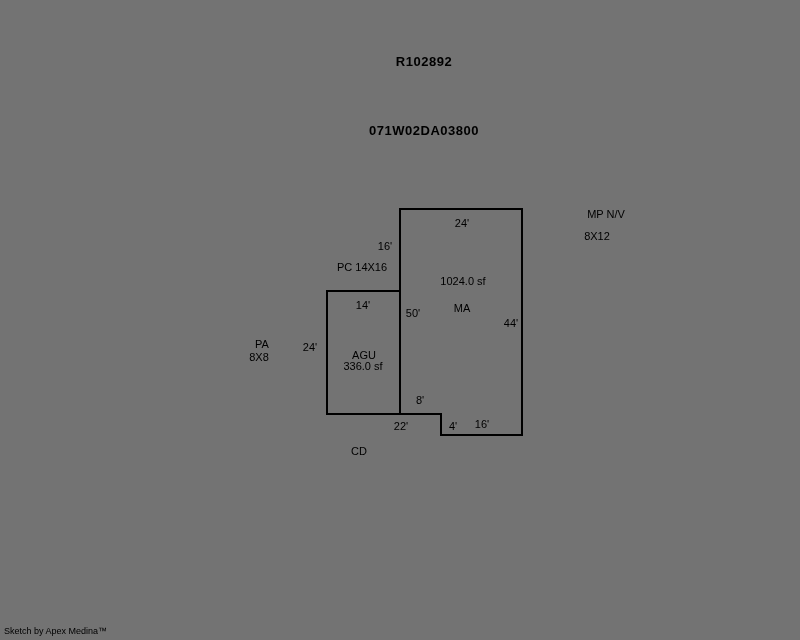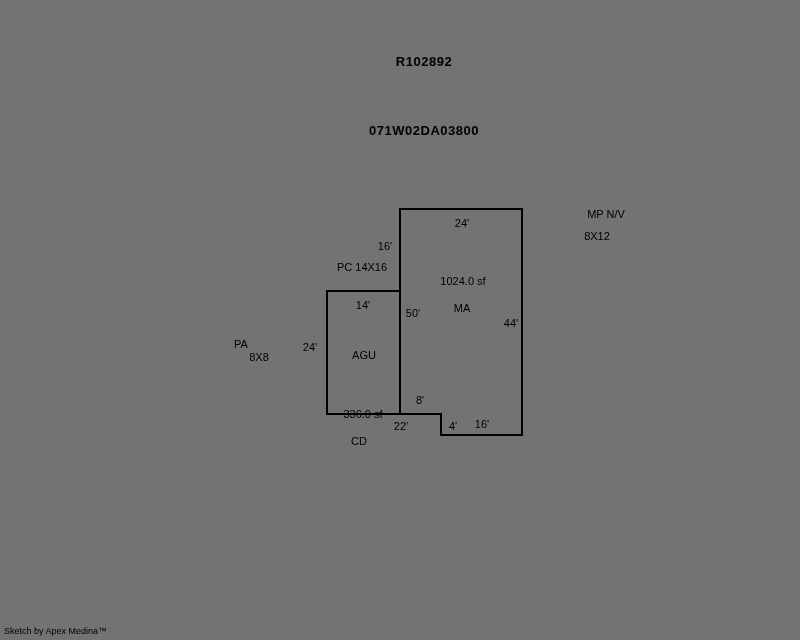--- a/index.html
+++ b/index.html
@@ -70,22 +70,22 @@
   <div class="lbl" style="left:310px; top:347px;">24'</div>
   <div class="lbl" style="left:420px; top:400px;">8'</div>
   <div class="lbl" style="left:401px; top:426px;">22'</div>
   <div class="lbl" style="left:453px; top:426px;">4'</div>
   <div class="lbl" style="left:482px; top:424px;">16'</div>
 
   <div class="lbl" style="left:362px; top:267px;text-align:right;">PC 14X16</div>
   <div class="lbl" style="left:462px; top:268px;margin-top:40px;">MA</div>
   <div class="lbl" style="left:463px; top:281px;">1024.0 sf</div>
   <div class="lbl" style="left:364px; top:355px;">AGU</div>
-  <div class="lbl" style="left:363px; top:366px;margin-top:48px;">336.0 sf</div>
-  <div class="lbl" style="left:241px; top:344px;">PA</div>
+  <div class="lbl" style="left:363px; top:366px;">336.0 sf</div>
+  <div class="lbl" style="left:262px; top:344px;">PA</div>
   <div class="lbl" style="left:259px; top:357px;">8X8</div>
   <div class="lbl" style="left:606px; top:214px;">MP N/V</div>
   <div class="lbl" style="left:597px; top:236px;">8X12</div>
-  <div class="lbl" style="left:359px; top:441px;">CD</div>
+  <div class="lbl" style="left:359px; top:451px;">CD</div>
 
   <div class="credit">Sketch by Apex Medina™</div>
 
 </div>
 
 </body></html>

